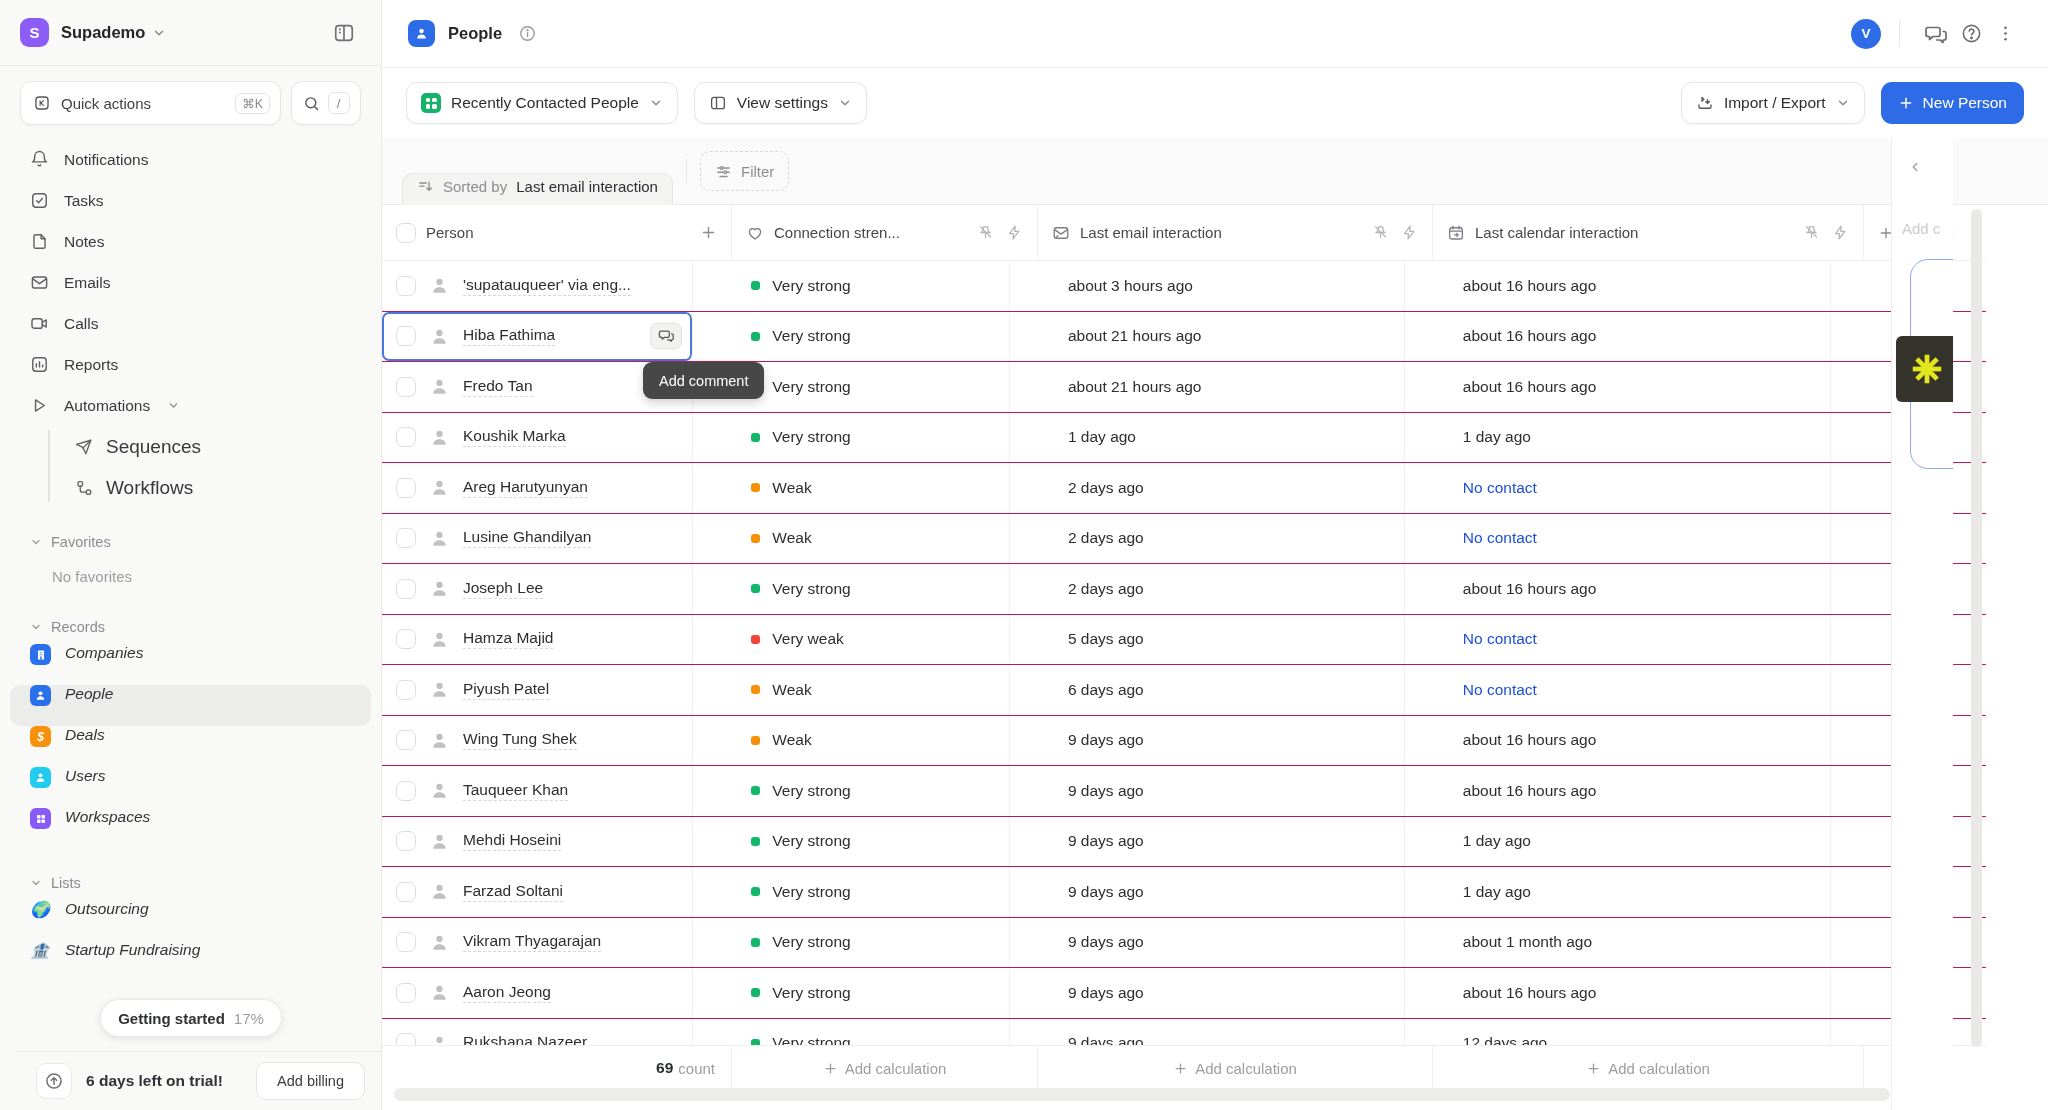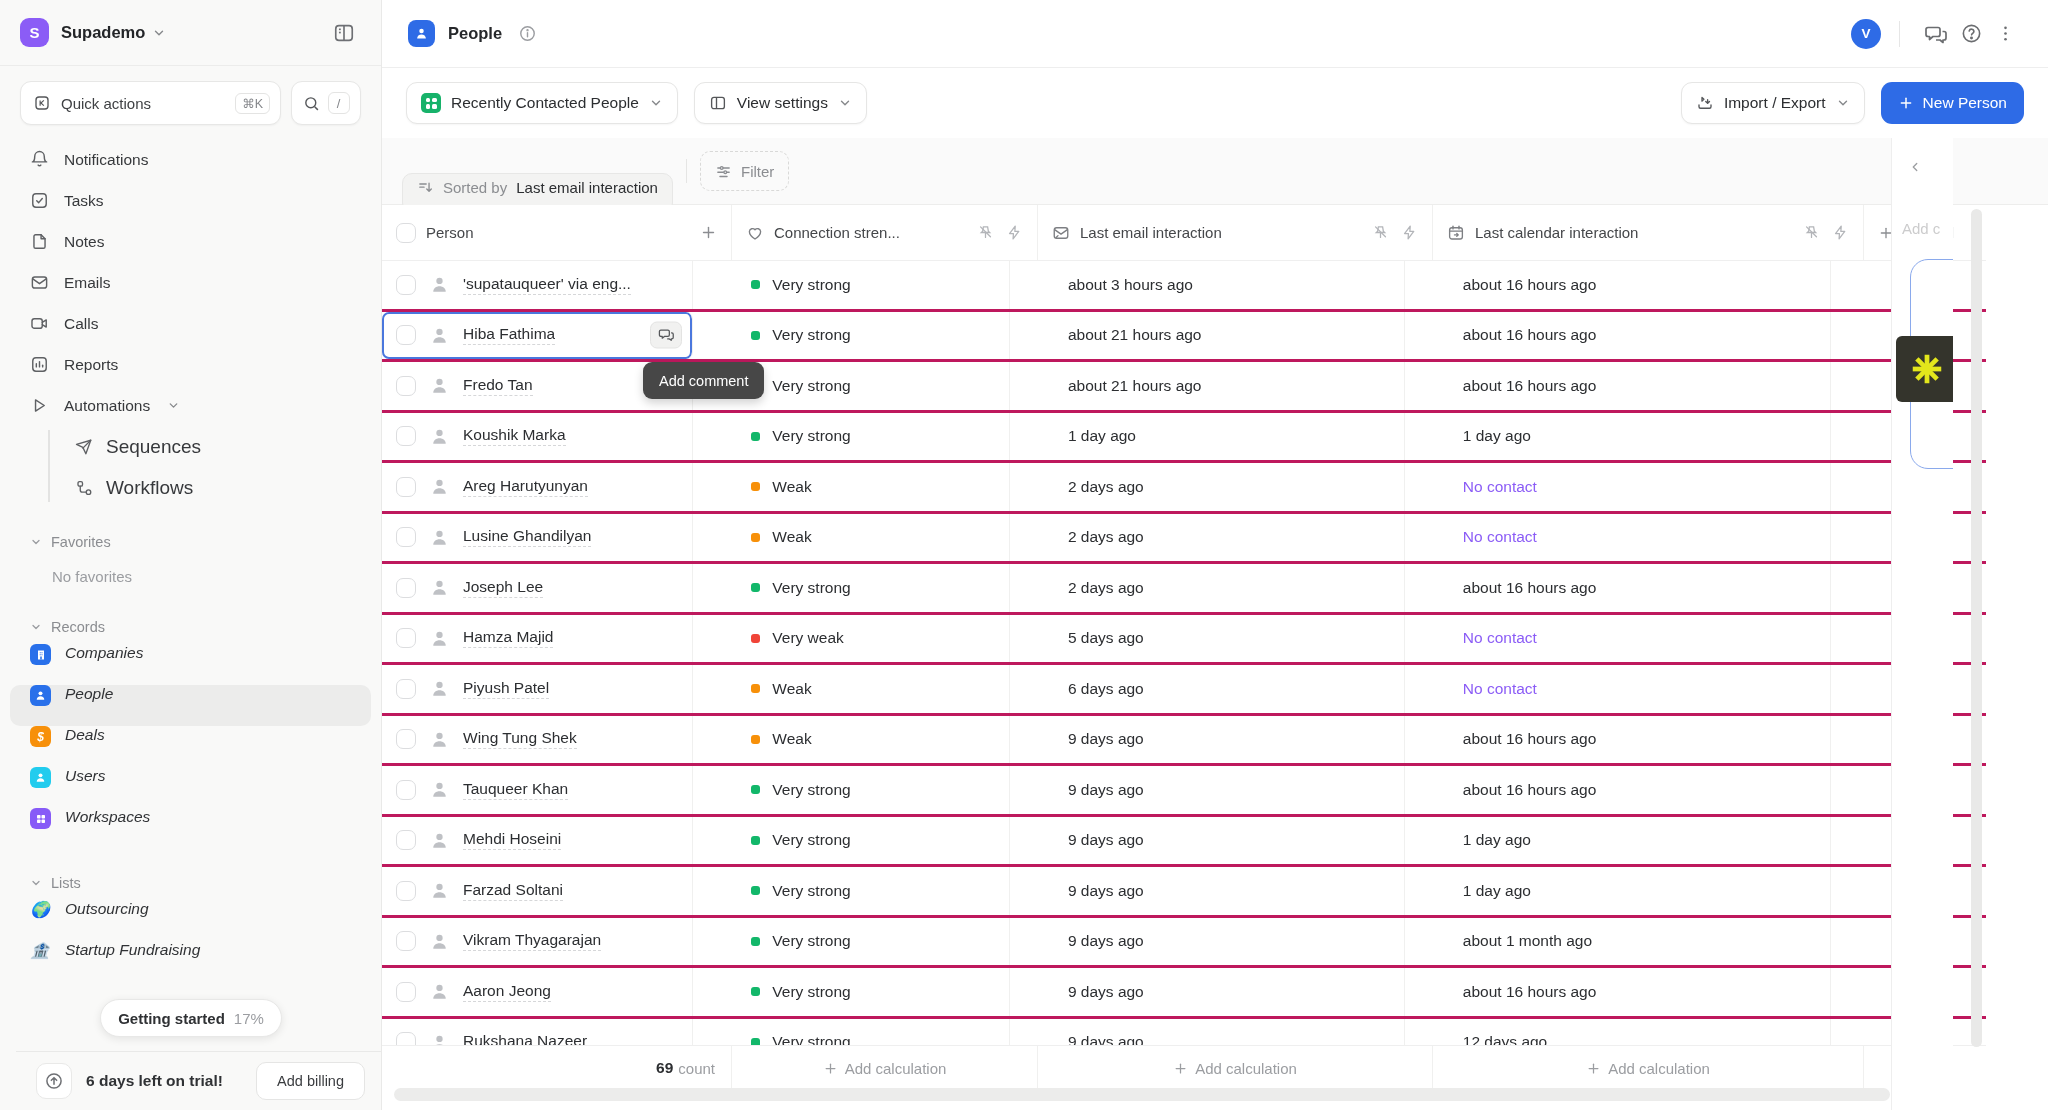--- a/index.html
+++ b/index.html
@@ -53,48 +53,48 @@
   .icon-btn { padding:6px; cursor:pointer; display:flex; }
 
   .toolbar { height:70px; display:flex; align-items:center; padding:0 24px; gap:16px; }
   .tool-btn { height:42px; background:#fff; border:1px solid #e6e6e5; border-radius:11px; box-shadow:0 1px 2px rgba(0,0,0,.04); display:flex; align-items:center; gap:10px; padding:0 14px; font-size:15.5px; font-weight:500; color:#2c2e31; cursor:pointer; }
   .view-ic { width:20px; height:20px; border-radius:5px; background:#17b26a; display:grid; grid-template-columns:1fr 1fr; gap:2.5px; padding:4.5px; }
   .view-ic i { background:#fff; border-radius:1.5px; }
   .toolbar .spacer { flex:1; }
   .primary-btn { height:42px; background:#2e6be6; border-radius:11px; color:#fff; font-size:15.5px; font-weight:500; display:flex; align-items:center; gap:9px; padding:0 17px; cursor:pointer; }
 
   .filterbar { height:67px; background:#fafafa; border-bottom:1px solid #ededec; display:flex; align-items:center; padding:0 20px; }
-  .sort-pill { height:40px; border:1px solid #e7e7e6; background:#f3f3f2; border-radius:10px; display:flex; align-items:flex-end; gap:9px; padding:16px 14px; cursor:pointer;margin-top:44px; }
+  .sort-pill { height:40px; border:1px solid #e7e7e6; background:#f3f3f2; border-radius:10px; display:flex; align-items:flex-start; gap:9px; padding:4px 14px; cursor:pointer;margin-top:44px; }
   .sort-muted { font-size:15px; color:#8b8d91; }
   .sort-value { font-size:15px; color:#2c2e31; }
   .fb-divider { width:1px; height:24px; background:#e5e5e4; margin:0 13px; }
   .filter-pill { height:40px; border:1.5px dashed #d9d9d8; border-radius:10px; display:flex; align-items:center; gap:9px; padding:0 14px; font-size:15px; color:#8b8d91; cursor:pointer; }
 
   
   .table-area { position:absolute; left:0; top:205px; width:1604px; bottom:0; background:#fff; }
   .thead { height:56px; display:flex; border-bottom:1px solid #efefef; }
   .hcell { display:flex; align-items:center; border-right:1px solid #f0f0ef; padding:0 14px; gap:10px; }
   .hlabel { font-size:15px; color:#45474a; white-space:nowrap; overflow:hidden; }
   .hicons { margin-left:auto; display:flex; gap:12px; }
   .c-person { width:350px; }
   .c-conn { width:306px; }
   .c-email { width:395px; }
   .c-cal { width:431px; }
   .c-addcol { width:122px; border-right:none !important; }
   .chk { width:20px; height:20px; border:1.5px solid #dcdddf; border-radius:7px; background:#fff; flex:none; cursor:pointer; }
   .tbody { height:784px; overflow:hidden; }
-  .trow { height:50.5px; display:flex; border-bottom:3px solid #be185d; background:#fff;gap:44px; }
+  .trow { height:50.5px; display:flex; border-bottom:1px solid #be185d; background:#fff;gap:44px; }
   .cell { display:flex; align-items:center; border-right:1px solid #f0f0ef; padding:0 14px; gap:12px; }
   .cell.c-person { position:relative; padding-left:14px; }
   .pname { font-size:15.5px; color:#2c2e31; border-bottom:1px dashed #d6d7d9; padding-bottom:1px; white-space:nowrap; overflow:hidden; cursor:pointer; }
   .p-avatar { flex:none; }
   .dot { width:9px; height:9px; border-radius:3px; flex:none; }
   .s-label { font-size:15.5px; color:#2c2e31; }
   .t-val { font-size:15.5px; color:#2c2e31; }
-  .t-val.muted { color:#8b5cf6; }
+  .t-val.muted { color:#1d4ed8; }
   .trow.selected .c-person { box-shadow:inset 0 0 0 2px #4a77dd; border-radius:7px; }
   .comment-btn { display:none; position:absolute; right:10px; top:50%; transform:translateY(-50%); width:32px; height:27px; background:#f1f1f0; border:1px solid #e3e3e2; border-radius:7px; align-items:center; justify-content:center; cursor:pointer; }
   .trow.selected .comment-btn { display:flex; }
   .tfoot { height:45px; display:flex; border-top:1px solid #efefef; background:#fff; }
   .fcell { display:flex; align-items:center; border-right:1px solid #f0f0ef; padding:0 16px; }
   .fcell.c-person { justify-content:flex-end; gap:5px; }
   .count-num { font-size:15.5px; font-weight:600; color:#2c2e31; }
   .count-lbl { font-size:15px; color:#9b9da1; }
   .addcalc { margin:0 auto; display:flex; align-items:center; gap:7px; font-size:15px; color:#9b9da1; cursor:pointer; }
   .hscroll { position:absolute; left:12px; bottom:9px; width:1496px; height:13px; border-radius:7px; background:#ececeb; cursor:pointer; }

